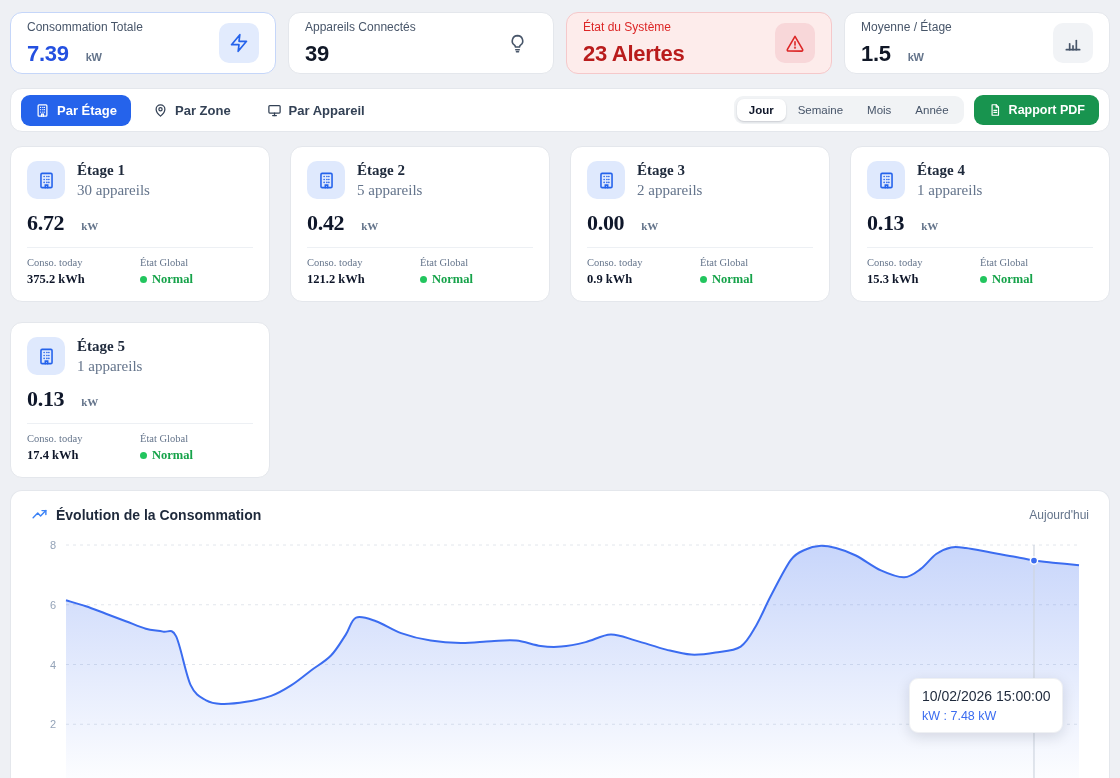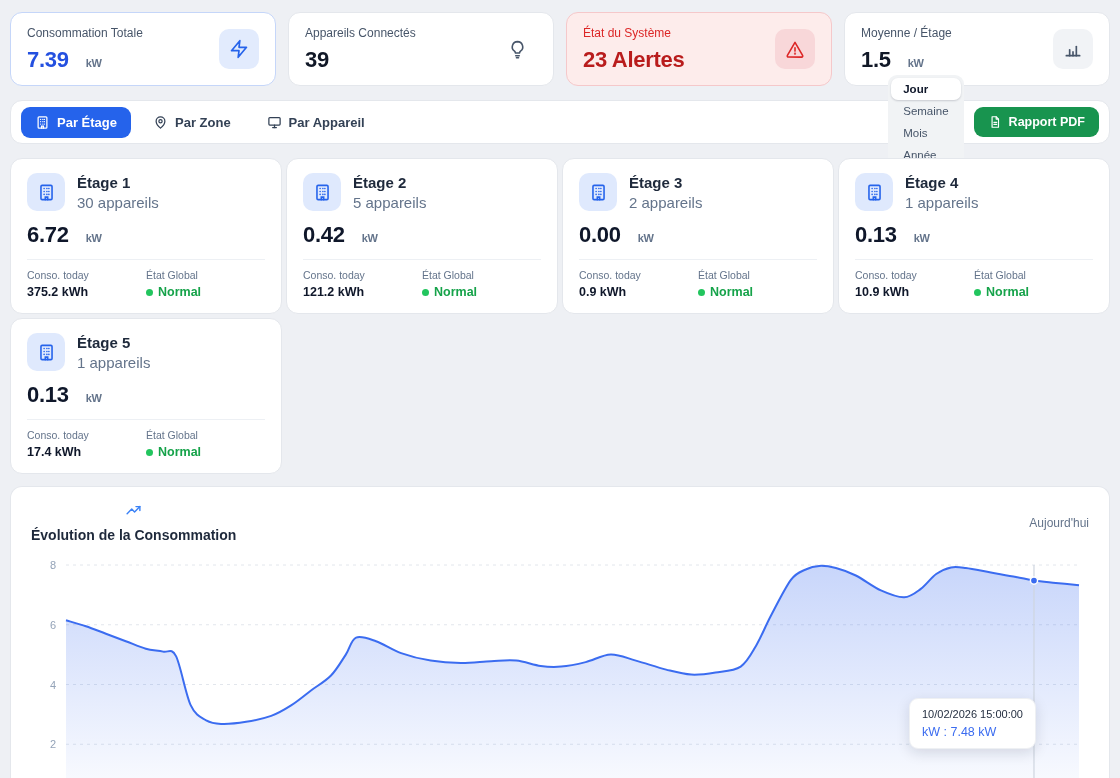--- a/index.html
+++ b/index.html
@@ -9,21 +9,21 @@
     font-family:"Liberation Sans", sans-serif;
     color:#0f172a;
     overflow:hidden;
   }
   .page { padding:12px 10px 0; }
 
   
   .stats-row { display:grid; grid-template-columns:repeat(4,1fr); gap:12px; }
   .stat-card {
     background:#fff; border:1px solid #e4e7ec; border-radius:12px;
-    padding:13px 16px; height:74px;
+    padding:13px 16px; height:62px;
     display:flex; justify-content:space-between; align-items:center;
   }
   .stat-card.blue  { border-color:#c5d6f9; }
   .stat-card.alert { background:#fdeceb; border-color:#f5c8ca; }
   .stat-label { font-size:12px; color:#475569; font-weight:500; margin-bottom:7px; }
   .alert .stat-label { color:#dc2626; }
   .stat-value { font-size:22px; font-weight:800; color:#111827; display:flex; align-items:baseline; gap:5px; letter-spacing:-.3px; }
   .blue  .stat-value { color:#2450e0; }
   .alert .stat-value { color:#b91c1c; }
   .unit { font-size:11px; color:#64748b; font-weight:700;padding-left:12px; }
@@ -39,58 +39,58 @@
     height:44px; padding:0 10px; display:flex; align-items:center; justify-content:space-between;
   }
   .tabs { display:flex; align-items:center; gap:8px; }
   .tab {
     display:flex; align-items:center; gap:7px; padding:8px 14px; border-radius:9px;
     font-size:13px; font-weight:600; color:#334155; background:transparent; border:none; cursor:pointer;
     font-family:inherit;
   }
   .tab.active { background:#2563eb; color:#fff; }
   .right-controls { display:flex; align-items:center; gap:10px; }
-  .segmented { display:flex; background:#f1f3f5; border-radius:9px; padding:3px;flex-direction:column; }
+  .segmented { display:flex; background:#f1f3f5; border-radius:9px; padding:3px; }
   .seg-item { padding:5px 12px; font-size:11.5px; color:#475569; border-radius:7px; font-weight:500; cursor:pointer; }
   .seg-item.active { background:#fff; color:#0f172a; font-weight:700; box-shadow:0 1px 2px rgba(15,23,42,.18); }
   .report-btn {
     display:flex; align-items:center; gap:7px; background:#18944f; color:#fff;
     font-size:12.5px; font-weight:700; padding:8px 14px; border-radius:9px; border:none; cursor:pointer;
     font-family:inherit;
     justify-content:space-between;
   }
 
   
-  .floors-grid { margin-top:14px; display:grid; grid-template-columns:repeat(4,1fr); gap:4px; }
+  .floors-grid { margin-top:14px; display:grid; grid-template-columns:repeat(4,1fr); gap:20px;font-family:Liberation Serif, serif; }
   .floor-card { background:#fff; border:1px solid #e4e7ec; border-radius:12px; padding:14px 16px; }
   .floor-head { display:flex; gap:12px; align-items:center; }
   .floor-icon { width:38px; height:38px; border-radius:10px; background:#dfe9fd; color:#2563eb; display:flex; align-items:center; justify-content:center; }
   .floor-name { font-size:15px; font-weight:700; color:#1e293b; }
   .floor-devices { font-size:15px; color:#64748b; margin-top:3px; }
   .floor-power { margin-top:11px; font-size:22px; font-weight:800; display:flex; align-items:baseline; gap:5px; letter-spacing:-.3px; }
   .floor-divider { border-top:1px solid #edf0f4; margin:11px 0 9px; }
   .floor-foot { display:grid; grid-template-columns:1fr 1fr; }
   .foot-label { font-size:10.5px; color:#64748b; margin-bottom:4px; }
   .foot-value { font-size:12.5px; font-weight:700; color:#0f172a; }
   .status { display:flex; align-items:center; gap:5px; font-size:12.5px; font-weight:700; color:#16a34a; }
   .status-dot { width:7px; height:7px; border-radius:50%; background:#22c55e; }
 
   
   .chart-card { margin-top:12px; background:#fff; border:1px solid #e4e7ec; border-radius:12px 12px 0 0; border-bottom:none; }
   .chart-header { display:flex; justify-content:space-between; align-items:center; padding:15px 20px 9px; }
-  .chart-title { display:flex; align-items:center; gap:8px; font-size:14px; font-weight:700; color:#1e293b;flex-direction:column; }
+  .chart-title { display:flex; align-items:center; gap:8px; font-size:14px; font-weight:700; color:#1e293b; }
   .chart-badge { font-size:12px; color:#64748b; }
   .chart-area { position:relative; height:252px; }
   svg.chart { display:block; }
   .tooltip {
     position:absolute; left:898px; top:146px; min-width:112px;
     background:#fff; border:1px solid #eef0f3; border-radius:9px;
     box-shadow:0 4px 14px rgba(15,23,42,.13); padding:9px 12px; z-index:3;
   }
-  .tooltip-time  { font-size:11px; color:#1e293b; margin-bottom:5px; white-space:nowrap; }
+  .tooltip-time  { font-size:14px; color:#1e293b; margin-bottom:5px; white-space:nowrap; }
   .tooltip-value { font-size:12.5px; color:#3b6cf0; white-space:nowrap; }
 
   .icon-svg { display:block; }
 </style>
 </head>
 <body>
 
 <div class="page">
 
   <div class="stats-row">
@@ -333,21 +333,21 @@
         </div>
       </div>
       <div class="floor-power">
         <span>0.13</span>
         <span class="unit">kW</span>
       </div>
       <div class="floor-divider"></div>
       <div class="floor-foot">
         <div>
           <div class="foot-label">Conso. today</div>
-          <div class="foot-value">10.9 kWh</div>
+          <div class="foot-value">15.3 kWh</div>
         </div>
         <div>
           <div class="foot-label">État Global</div>
           <div class="status">
             <span class="status-dot"></span>
             <span>Normal</span>
           </div>
         </div>
       </div>
     </div>

